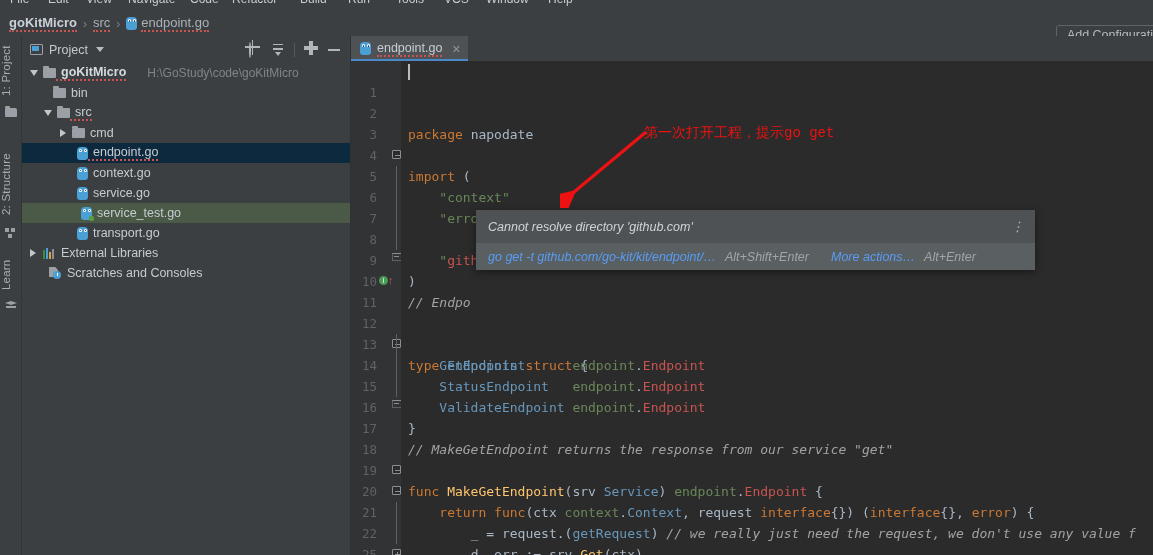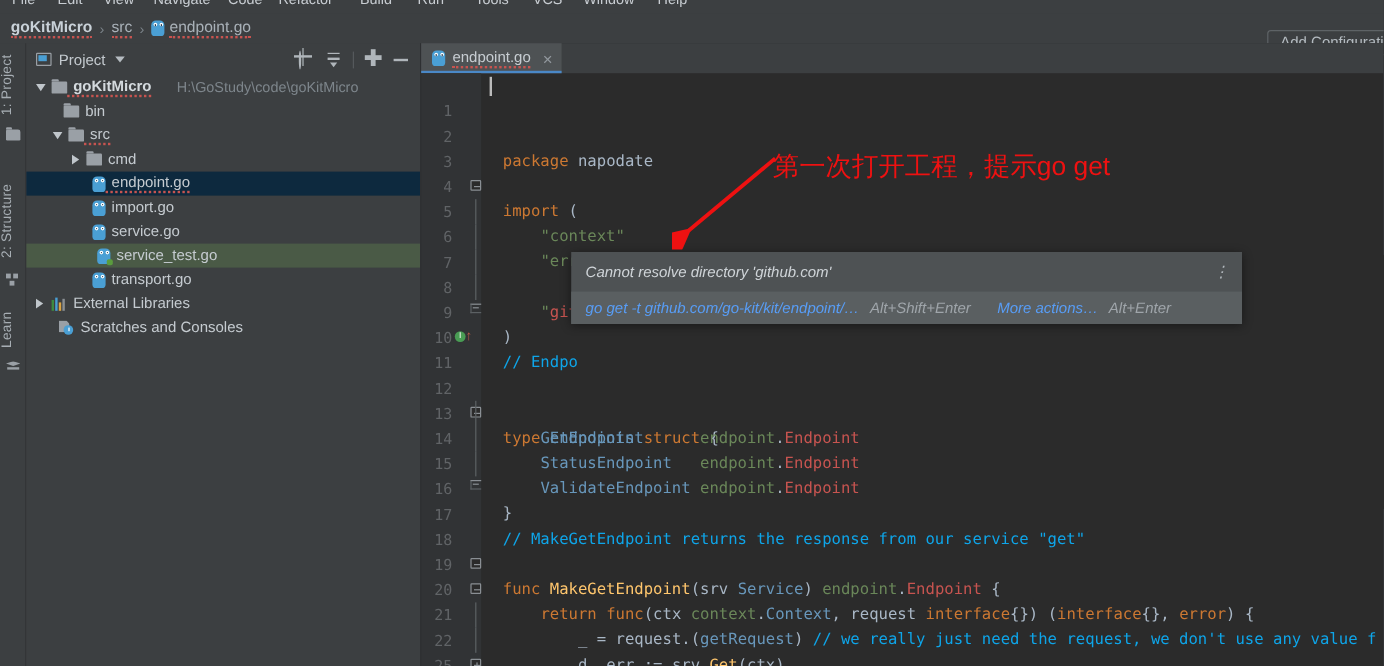--- a/index.html
+++ b/index.html
@@ -267,21 +267,21 @@
   .ln {
     position: relative; height: 21px; line-height: 21px;
     white-space: pre; color: #a9b7c6;
   }
   .lnum {
     position: absolute; left: 0; width: 26px; text-align: right;
     color: #606366; font-size: 12.5px;
     font-family: "DejaVu Sans Mono", monospace;
   }
   .lcode {
-    position: absolute; left: 68px; white-space: pre;
+    position: absolute; left: 57px; white-space: pre;
   }
   
   .fold {
     position: absolute; left: 41px; width: 9px; height: 21px;
   }
   .fold-box {
     position: absolute; left: 0; top: 5px; width: 9px; height: 9px;
     border: 1px solid #8a8f94; border-radius: 1px; background:#2b2b2b;
   }
   .fold-box::before {
@@ -322,21 +322,21 @@
   }
   .caret {
     position: absolute; left: 57px; top: 3px;
     width: 1.5px; height: 16px; background: #bbbbbb;
   }
 
   
   .kw   { color: #cc7832; }
   .str  { color: #6a8759; }
   .err  { color: #c75450; }
-  .cmt  { color: #0ea5e9; }
+  .cmt  { color: #a3a3a3; font-style: italic; }
   .fn   { color: #ffc66d; }
   .cls  { color: #6897bb; }
   .ident{ color: #a9b7c6; }
 
   
   .popup {
     position: absolute; left: 476px; top: 210px;
     width: 559px; background: #4e5254;
     box-shadow: 0 2px 8px rgba(0,0,0,.45);
     z-index: 30;
@@ -356,22 +356,22 @@
     display: flex; align-items: center; gap: 9px;
     padding: 0 12px; font-size: 12.5px;
     font-family: "Liberation Sans", sans-serif;
   }
   .pa-link { color: #589df6; white-space: nowrap; }
   .pa-key  { color: #9fa5aa; white-space: nowrap; }
 
   
   .annot {
     position: absolute; left: 644px; top: 124px;
-    color: #ee1111; font-size: 22px; white-space: nowrap;
-    font-family: Liberation Sans, sans-serif;
+    color: #ee1111; font-size: 14px; white-space: nowrap;
+    font-family: Liberation Mono, monospace;
     z-index: 40;
     text-align: center;
   }
   .arrow-svg {
     position: absolute; left: 560px; top: 128px; z-index: 40;
   }
 </style>
 </head>
 <body>
 
@@ -480,21 +480,21 @@
         <span class="tlabel">cmd</span>
       </div>
 
       <div class="trow sel" style="padding-left:55px">
         <span class="gopher"></span>
         <span class="tlabel uline">endpoint.go</span>
       </div>
 
       <div class="trow" style="padding-left:55px">
         <span class="gopher"></span>
-        <span class="tlabel">import.go</span>
+        <span class="tlabel">context.go</span>
       </div>
 
       <div class="trow" style="padding-left:55px">
         <span class="gopher"></span>
         <span class="tlabel">service.go</span>
       </div>
 
       <div class="trow greenish" style="padding-left:59px">
         <span class="gopher test"></span>
         <span class="tlabel">service_test.go</span>

